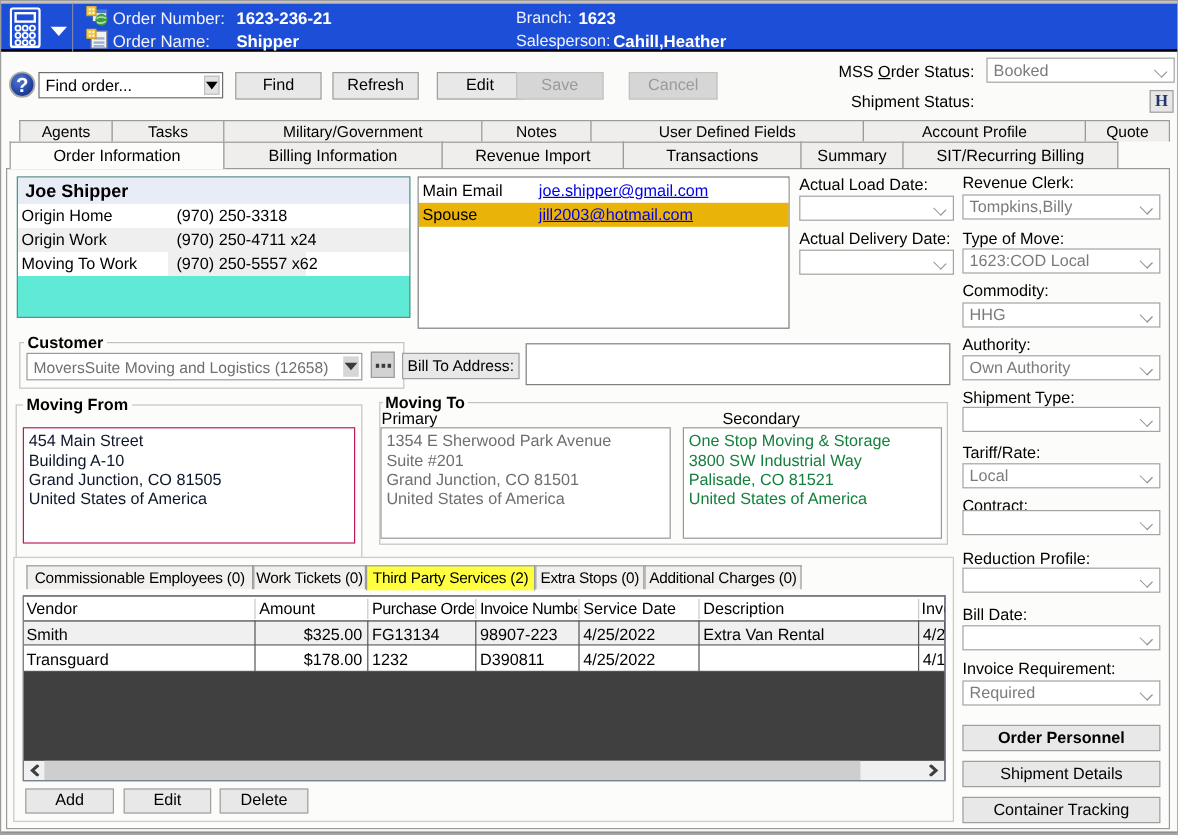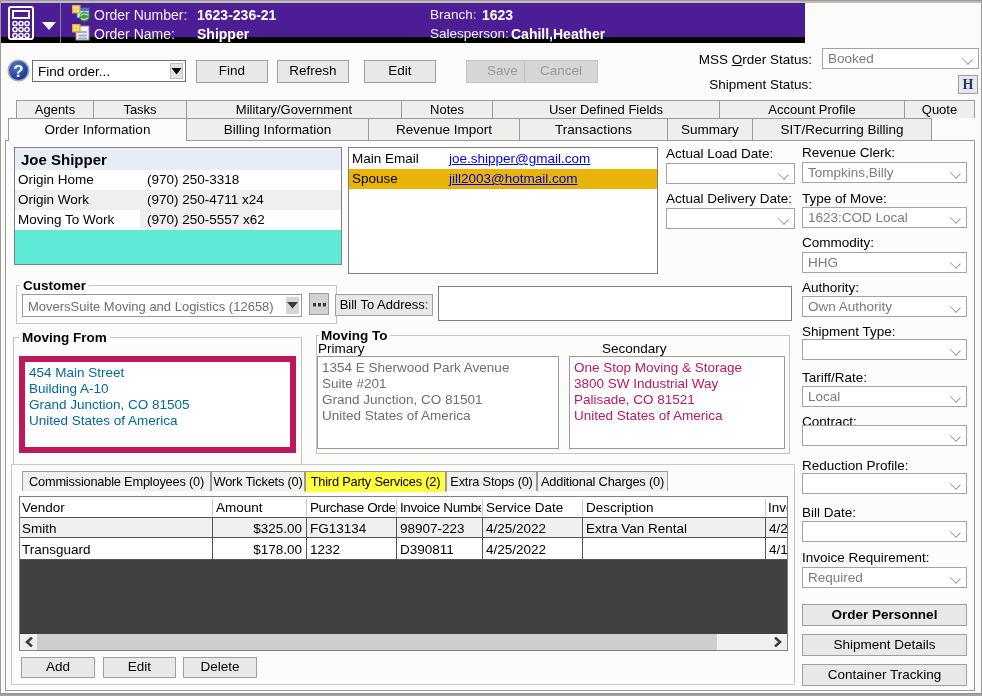--- a/index.html
+++ b/index.html
@@ -17,21 +17,21 @@
 .tabA { position:absolute; top:99px; height:18px; background:#efeeed; border:1px solid #9a9a9a; border-bottom:none; text-align:center; font-size:13px; padding-top:1px; }
 .tabB { position:absolute; top:117px; height:22px; background:#efeeed; border:1px solid #9a9a9a; border-bottom:none; text-align:center; font-size:13.5px; padding-top:3px; }
 .tabC { position:absolute; top:470px; height:20px; background:#f1f0ef; border:1px solid #9a9a9a; border-bottom:none; text-align:center; font-size:12.8px; letter-spacing:-0.2px; padding-top:2px; white-space:nowrap; }
 a.lnk { color:#0000e6; text-decoration:underline; }
 </style>
 </head>
 <body>
 <div id="win">
 
 <div class="abs" style="left:0;top:0;width:980px;height:2px;background:#c0bdb8;"></div>
-<div class="abs" id="titlebar" style="left:0;top:2px;width:804px;height:40px;background:#4c1d95;border-bottom:6px solid #000000;">
+<div class="abs" id="titlebar" style="left:0;top:2px;width:980px;height:40px;background:#1d4ed8;border-bottom:2px solid #000000;">
 
   <svg class="abs" style="left:7px;top:3px;" width="26" height="34" viewBox="0 0 26 34">
     <rect x="1" y="1" width="24" height="32" rx="2" fill="none" stroke="#ffffff" stroke-width="2"></rect>
     <rect x="5" y="5" width="16" height="7" fill="none" stroke="#ffffff" stroke-width="2"></rect>
     <g fill="none" stroke="#ffffff" stroke-width="1.5">
       <circle cx="7" cy="17.5" r="2.1"></circle>
           <circle cx="13" cy="17.5" r="2.1"></circle>
           <circle cx="19" cy="17.5" r="2.1"></circle>
       <circle cx="7" cy="23.5" r="2.1"></circle>
           <circle cx="13" cy="23.5" r="2.1"></circle>
@@ -93,21 +93,21 @@
   <div class="abs" style="left:5px;top:3px;font-size:13.5px;">Find order...</div>
   <div class="abs" style="right:2px;top:2px;width:13px;height:16px;background:#e2e2e2;border:1px solid #c0c0c0;">
     <svg class="abs" style="left:0px;top:4px;" width="11" height="7" viewBox="0 0 11 7">
           <polygon points="0.5,0 10.5,0 5.5,6.5" fill="#000"></polygon>
         </svg>
   </div>
 </div>
 <div class="btn" style="left:195px;top:59px;width:72px;">Find</div>
 <div class="btn" style="left:276px;top:59px;width:72px;">Refresh</div>
 <div class="btn" style="left:363px;top:59px;width:72px;">Edit</div>
-<div class="btn dis" style="left:465px;top:59px;width:73px;">Save</div>
+<div class="btn dis" style="left:429px;top:59px;width:73px;">Save</div>
 <div class="btn dis" style="left:523px;top:59px;width:74px;">Cancel</div>
 <div class="lbl" style="right:169px;top:51px;">MSS <u>O</u>rder Status:</div>
 <div class="dd" style="left:821px;top:47px;width:157px;">
       <div class="t">Booked</div>
       <div class="chev"></div>
     </div>
 <div class="lbl" style="right:169px;top:76px;">Shipment Status:</div>
 <div class="abs" style="left:957px;top:74px;width:20px;height:19px;background:#e7e7e7;border:1px solid #9f9f9f;text-align:center;">
   <span style="font-family:'Liberation Serif';font-weight:bold;font-size:14px;color:#21386b;line-height:17px;">H</span>
 </div>
@@ -232,28 +232,28 @@
         <rect x="0" y="0" width="3" height="3.5" fill="#3a3a3a"></rect>
         <rect x="5" y="0" width="3" height="3.5" fill="#3a3a3a"></rect>
         <rect x="10" y="0" width="3" height="3.5" fill="#3a3a3a"></rect>
       </svg>
 </div>
 <div class="btn" style="left:334px;top:293px;width:98px;height:22px;line-height:19px;font-size:13px;white-space:nowrap;">Bill To Address:</div>
 <div class="abs" style="left:437px;top:285px;width:354px;height:35px;background:#fff;border:1px solid #7f7f7f;"></div>
 
 <div class="abs" style="left:12px;top:336px;width:289px;height:130px;border:1px solid #c3c3c3;"></div>
 <div class="abs" style="left:18px;top:329px;background:#fcfcfb;padding:0 3px;font-weight:bold;">Moving From</div>
-<div class="abs" style="left:18px;top:355px;width:277px;height:97px;background:#fff;border:6px solid #be185d;color:#0369a1;padding:3px 0 0 4px;line-height:16px;">454 Main Street<br>Building A-10<br>Grand Junction, CO 81505<br>United States of America</div>
+<div class="abs" style="left:18px;top:355px;width:277px;height:97px;background:#fff;border:1px solid #be185d;color:#0f172a;padding:3px 0 0 4px;line-height:16px;">454 Main Street<br>Building A-10<br>Grand Junction, CO 81505<br>United States of America</div>
 
 <div class="abs" style="left:315px;top:334px;width:474px;height:119px;border:1px solid #c3c3c3;"></div>
 <div class="abs" style="left:318px;top:327px;background:#fcfcfb;padding:0 2px;font-weight:bold;">Moving To</div>
 <div class="lbl" style="left:317px;top:340px;">Primary</div>
 <div class="abs" style="left:316px;top:355px;width:242px;height:93px;background:#fff;border:1px solid #999;color:#6f6f6f;padding:3px 0 0 4px;line-height:16px;">1354 E Sherwood Park Avenue<br>Suite #201<br>Grand Junction, CO 81501<br>United States of America</div>
 <div class="lbl" style="left:569px;top:340px;margin-left:32px;">Secondary</div>
-<div class="abs" style="left:568px;top:355px;width:216px;height:93px;background:#fff;border:1px solid #999;color:#be185d;padding:3px 0 0 4px;line-height:16px;">One Stop Moving &amp; Storage<br>3800 SW Industrial Way<br>Palisade, CO 81521<br>United States of America</div>
+<div class="abs" style="left:568px;top:355px;width:216px;height:93px;background:#fff;border:1px solid #999;color:#15803d;padding:3px 0 0 4px;line-height:16px;">One Stop Moving &amp; Storage<br>3800 SW Industrial Way<br>Palisade, CO 81521<br>United States of America</div>
 
 <div class="abs" style="left:10px;top:463px;width:784px;height:221px;border:1px solid #c9c9c9;background:#fcfcfb;"></div>
 
 <div class="tabC" style="left:21px;width:189px;">Commissionable Employees (0)</div>
 <div class="tabC" style="left:210px;width:94px;">Work Tickets (0)</div>
 <div class="tabC" style="left:445px;width:91px;">Extra Stops (0)</div>
 <div class="tabC" style="left:536px;width:131px;">Additional Charges (0)</div>
 <div class="tabC" style="left:304px;width:141px;background:#ffff3f;height:21px;z-index:3;">Third Party Services (2)</div>
 
 <div class="abs" id="grid" style="left:18px;top:495px;width:769px;height:155px;background:#404040;border:1px solid #7a8191;overflow:hidden;">

